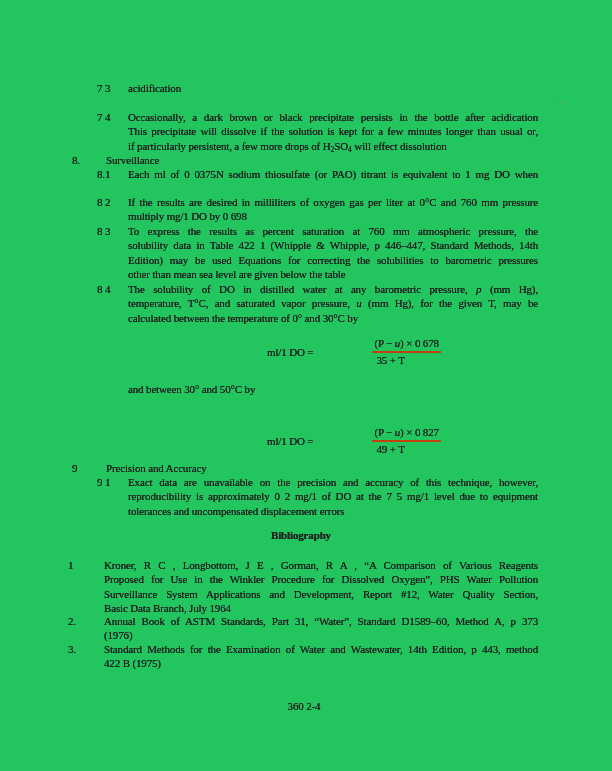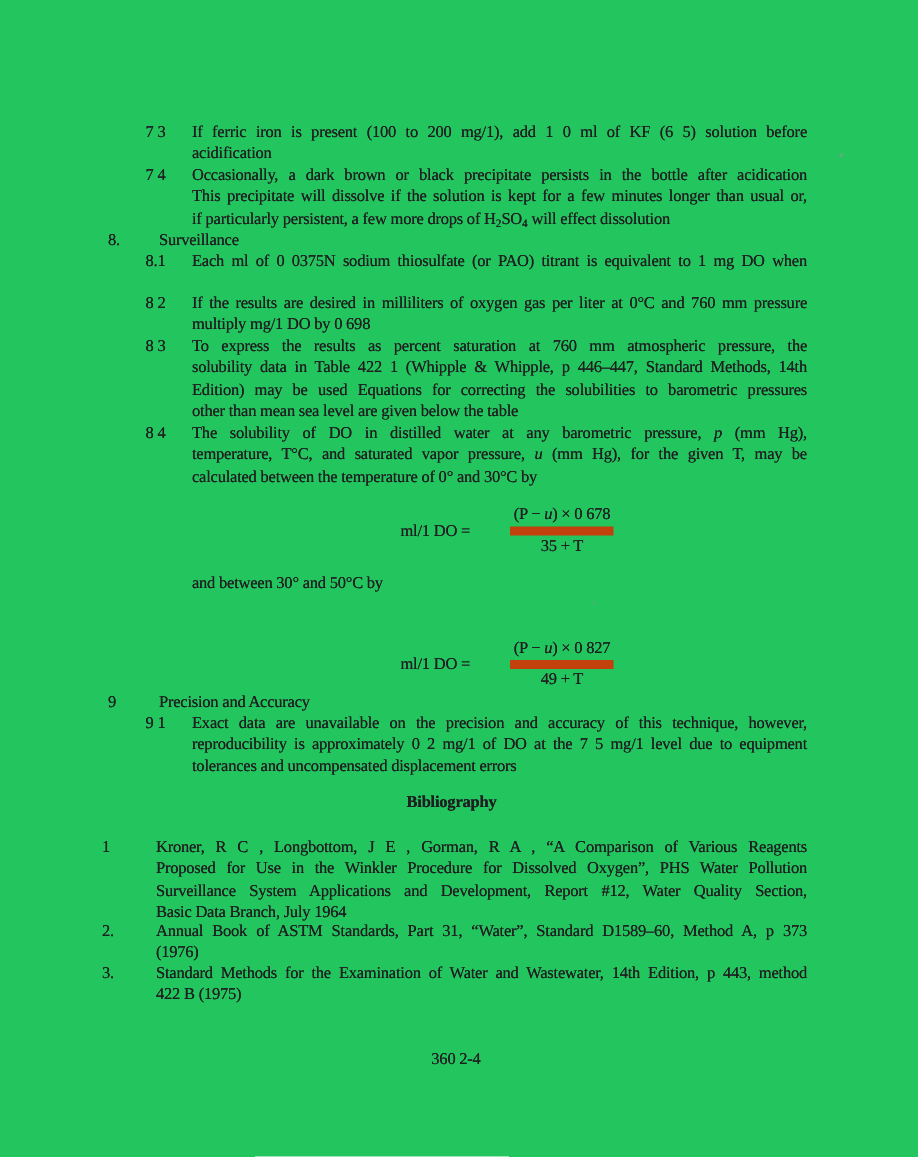--- a/index.html
+++ b/index.html
@@ -20,37 +20,36 @@
   .txtL1{left:106px;width:430px;}
   .txtL2{left:128px;width:410px;}
   .txtBib{left:104px;width:434px;}
   .ln{height:14.3px;}
   .j{text-align:justify;text-align-last:justify;}
   .it{font-style:italic;}
   sub{font-size:7.5px;line-height:0;vertical-align:-2px;letter-spacing:0;}
   .formula{position:absolute;display:flex;align-items:center;gap:19px;}
   .flhs{margin-right:8px;}
   .frac{display:inline-flex;flex-direction:column;align-items:center;text-align:center;}
-  .fnum{display:inline-block;height:13px;line-height:13px;padding:0 2px 1px 2px;border-bottom:6px solid #c2410c;}
+  .fnum{display:inline-block;height:13px;line-height:13px;padding:0 2px 1px 2px;border-bottom:2px solid #c2410c;margin-left:32px;}
   .fden{display:inline-block;height:13px;line-height:13px;padding-top:1px;}
   .bibhead{position:absolute;left:0;width:602px;text-align:center;font-weight:bold;}
   .footer{position:absolute;top:699px;left:0;width:608px;text-align:center;}
   .speck{position:absolute;background:#9a9a96;opacity:0.45;}
   .sp1{width:2px;height:3px;transform:rotate(20deg);}
   .sp2{width:2px;height:2px;opacity:0.3;}
 </style>
 </head>
 <body>
 
 <div class="pg">
 
   <div class="blk" style="top:81px">
     <span class="num nL2">7 3</span>
     <div class="txt txtL2">
-      <div class="ln j">If ferric iron is present (100 to 200 mg/1), add 1 0 ml of KF (6 5) solution before</div>
       <div class="ln">acidification</div>
     </div>
   </div>
 
   <div class="blk" style="top:110px">
     <span class="num nL2">7 4</span>
     <div class="txt txtL2">
       <div class="ln j">Occasionally, a dark brown or black precipitate persists in the bottle after acidication</div>
       <div class="ln j">This precipitate will dissolve if the solution is kept for a few minutes longer than usual or,</div>
       <div class="ln"><span>if particularly persistent, a few more drops of H</span><sub>2</sub><span>SO</span><sub>4</sub><span> will effect dissolution</span></div>

